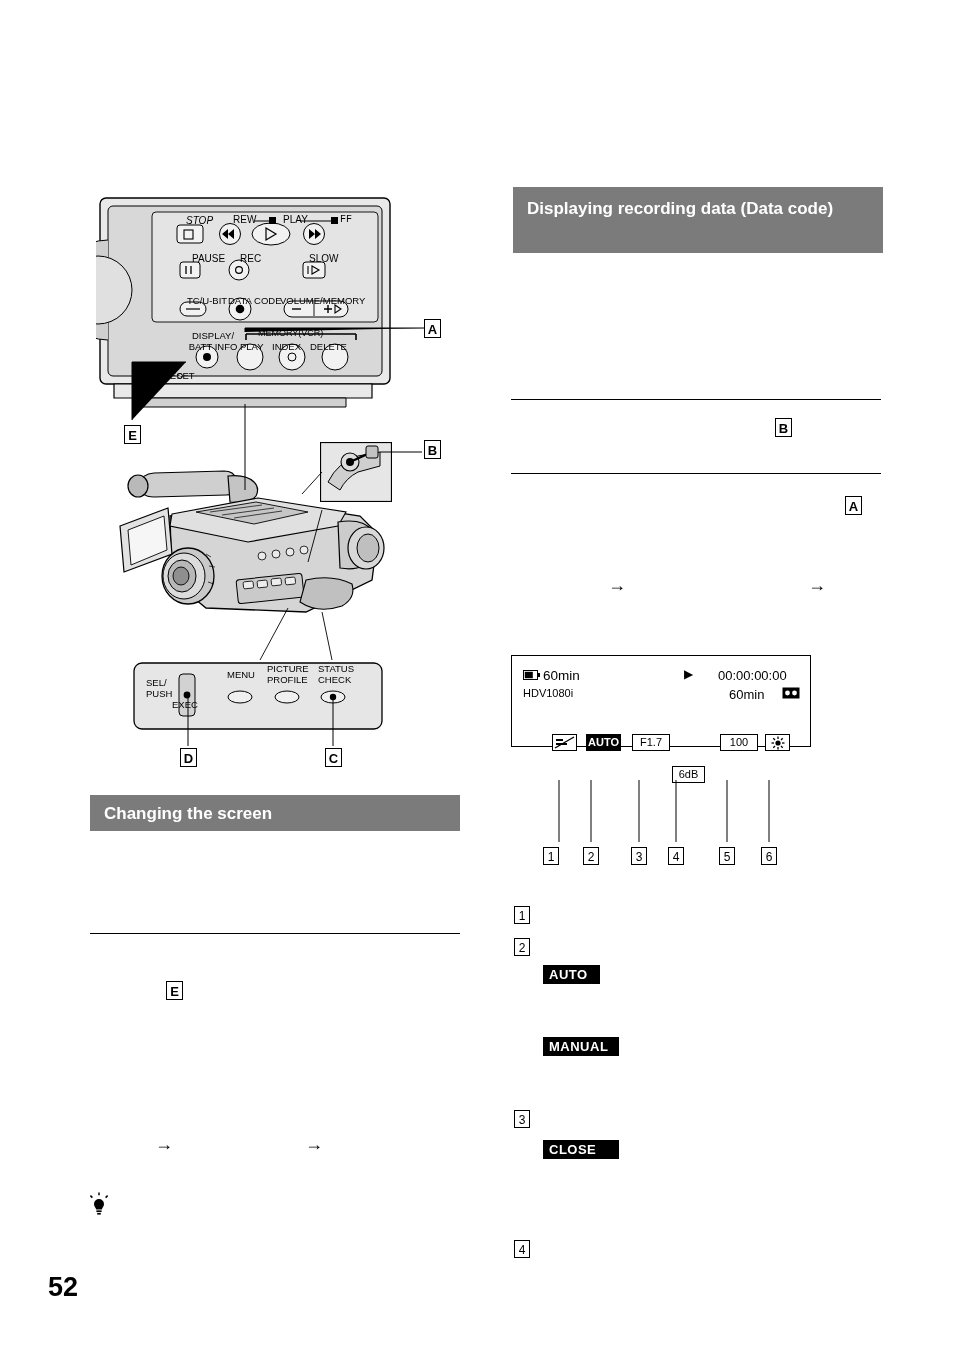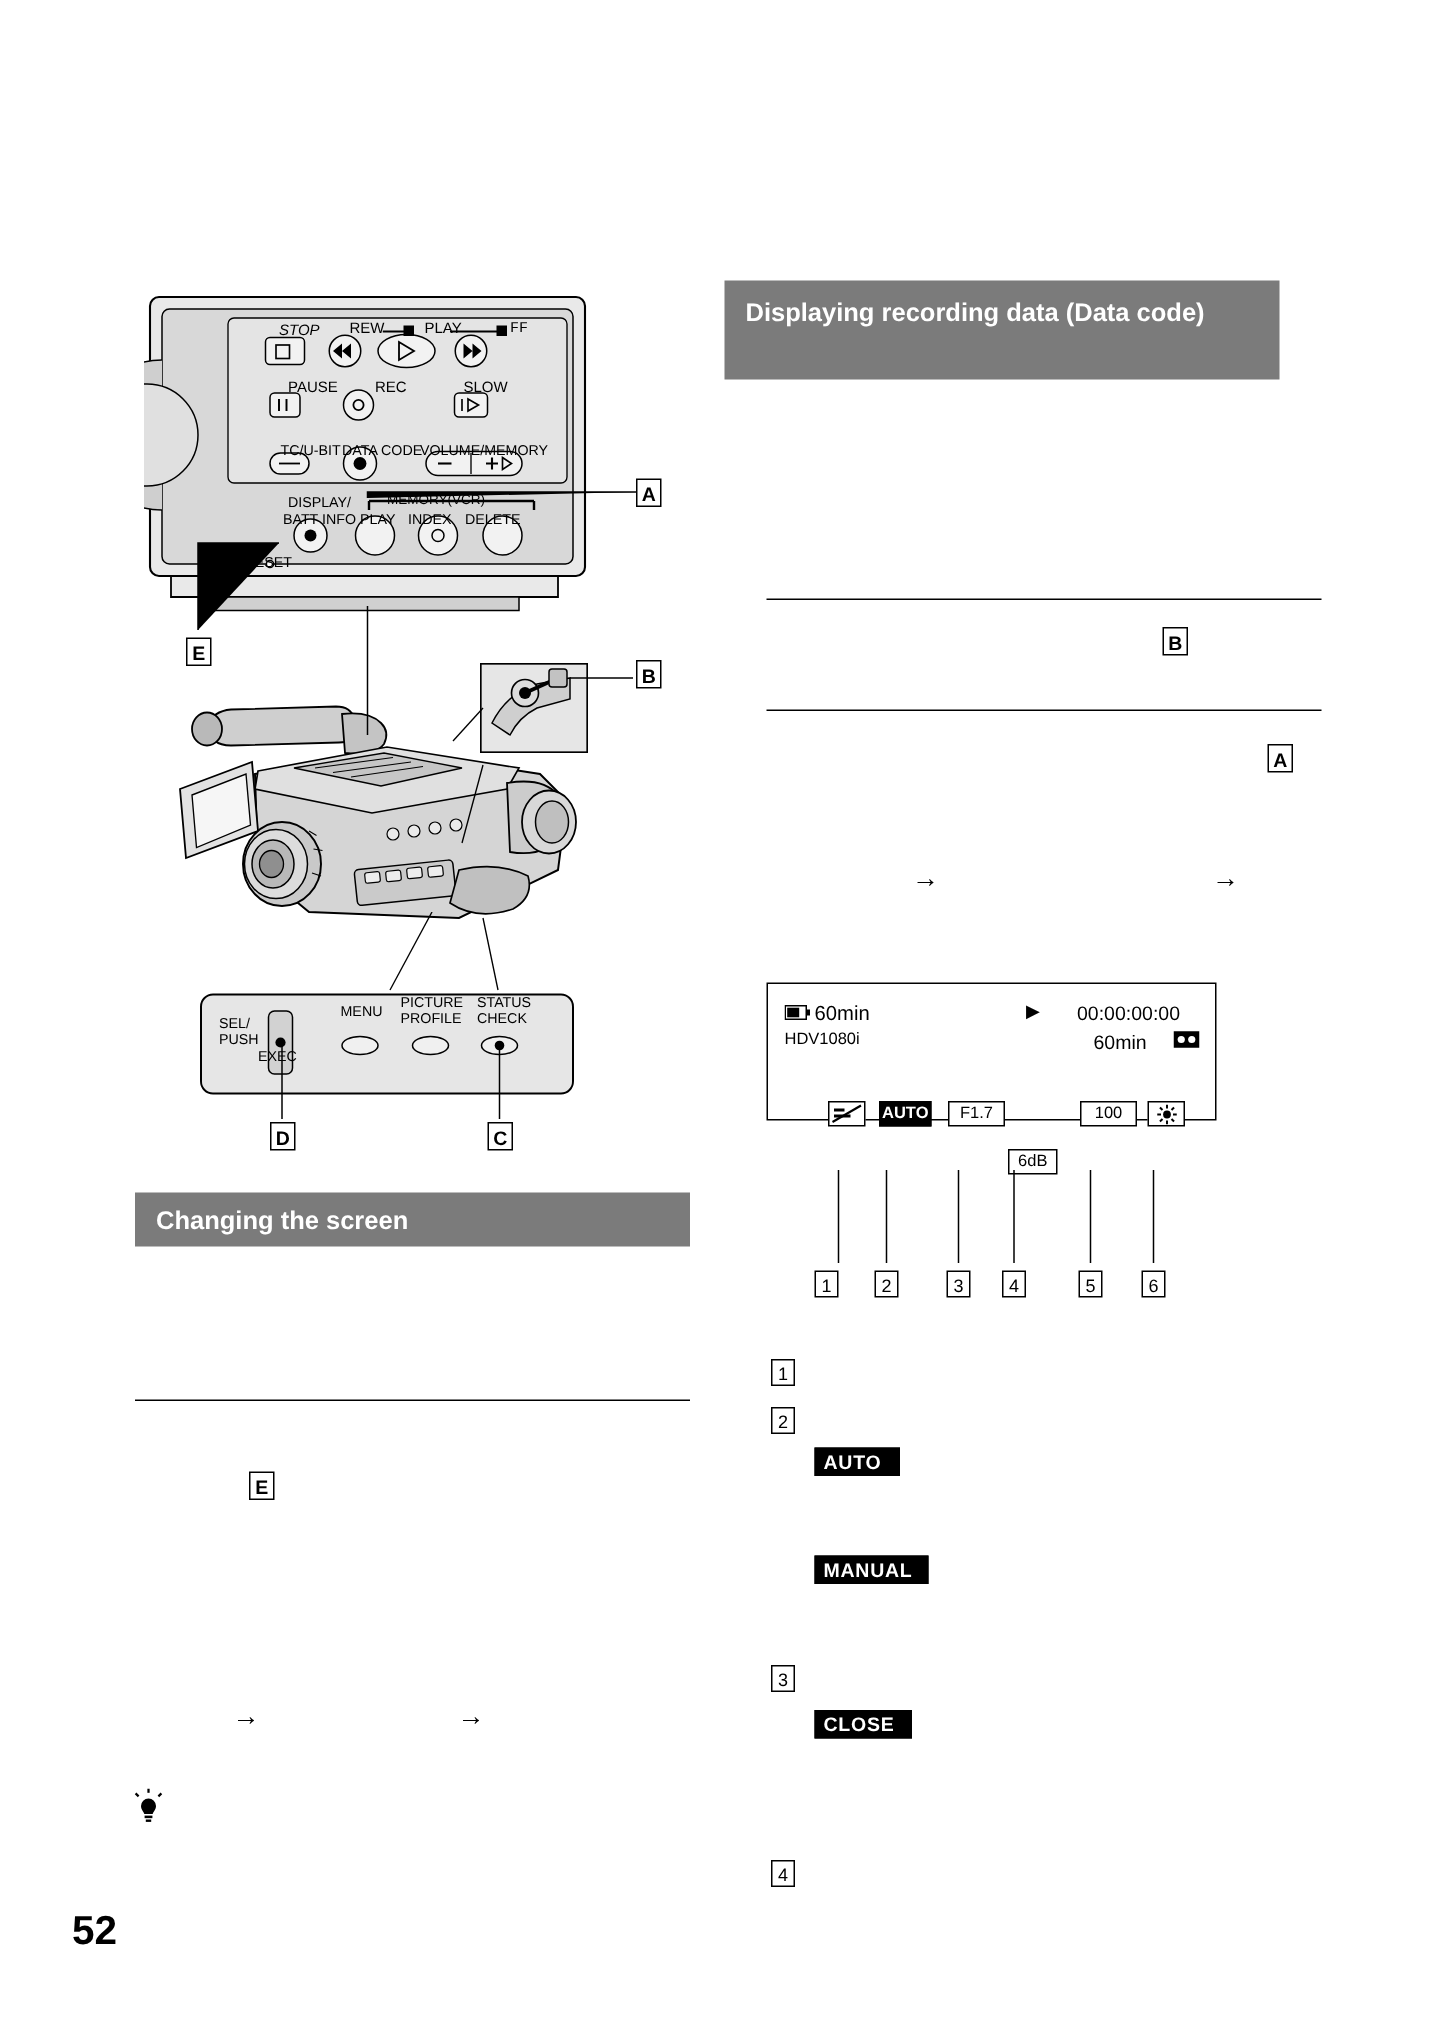--- a/index.html
+++ b/index.html
@@ -35,21 +35,21 @@
     position: absolute;
     background: #7b7b7b;
     color: #ffffff;
     font-weight: bold;
     font-size: 17px;
     line-height: 1.45;
     padding: 10px 14px 11px 14px;
     box-sizing: border-box;
   }
   #sec-data-code {
-    left: 483px;
+    left: 513px;
     top: 187px;
     width: 370px;
     height: 66px;
   }
   #sec-changing-screen {
     left: 90px;
     top: 795px;
     width: 370px;
     height: 36px;
     padding-top: 7px;
@@ -239,21 +239,21 @@
   <div class="numbox" style="left:631px; top:847px;">3</div>
   <div class="numbox" style="left:668px; top:847px;">4</div>
   <div class="numbox" style="left:719px; top:847px;">5</div>
   <div class="numbox" style="left:761px; top:847px;">6</div>
 
   <div class="numbox" style="left:514px; top:906px;">1</div>
   <div class="numbox" style="left:514px; top:938px;">2</div>
   <div class="inline-chip" style="left:543px; top:965px; width:57px;">AUTO</div>
   <div class="inline-chip" style="left:543px; top:1037px; width:76px;">MANUAL</div>
   <div class="numbox" style="left:514px; top:1110px;">3</div>
-  <div class="inline-chip" style="left:543px; top:1140px; width:65px;">CLOSE</div>
+  <div class="inline-chip" style="left:543px; top:1140px; width:76px;">CLOSE</div>
   <div class="numbox" style="left:514px; top:1240px;">4</div>
 
   <svg class="illus" style="left:96px; top:194px;" width="310" height="220" viewBox="0 0 310 220">
 
     <rect x="4" y="4" width="290" height="186" rx="6" fill="#e9e9e9" stroke="#000" stroke-width="1.4"></rect>
     <rect x="12" y="12" width="274" height="170" rx="5" fill="#d8d8d8" stroke="#000" stroke-width="1"></rect>
 
     <path d="M18 190 h258 v14 h-258 z" fill="#e9e9e9" stroke="#000" stroke-width="1.2"></path>
     <path d="M40 204 h210 v9 h-210 z" fill="#d0d0d0" stroke="#000" stroke-width="1"></path>
 
@@ -312,21 +312,21 @@
   <div style="position:absolute; left:233px; top:214px; font-size:10px;">REW</div>
   <div style="position:absolute; left:283px; top:214px; font-size:10px;">PLAY</div>
   <div style="position:absolute; left:340px; top:214px; font-size:10px;font-family:Liberation Mono, monospace;">FF</div>
   <svg class="illus" style="left:255px; top:216px;" width="90" height="10">
     <path d="M0 5 h15 M45 5 h32" stroke="#000" stroke-width="1.2"></path>
     <rect x="14" y="1" width="7" height="7" fill="#000"></rect>
     <rect x="76" y="1" width="7" height="7" fill="#000"></rect>
   </svg>
 
   <div style="position:absolute; left:192px; top:253px; font-size:10px;">PAUSE</div>
-  <div style="position:absolute; left:250px; top:253px; font-size:10px;text-align:right;">REC</div>
+  <div style="position:absolute; left:240px; top:253px; font-size:10px;text-align:right;">REC</div>
   <div style="position:absolute; left:309px; top:253px; font-size:10px;">SLOW</div>
 
   <div style="position:absolute; left:187px; top:295px; font-size:9.5px;">TC/U-BIT</div>
   <div style="position:absolute; left:228px; top:295px; font-size:9.5px;">DATA CODE</div>
   <div style="position:absolute; left:280px; top:295px; font-size:9.5px;">VOLUME/MEMORY</div>
 
   <div style="position:absolute; left:183px; top:330px; font-size:9.5px; text-align:center; width:60px;">DISPLAY/</div>
   <div style="position:absolute; left:183px; top:341px; font-size:9.5px; text-align:center; width:60px;">BATT INFO</div>
   <div style="position:absolute; left:258px; top:328px; font-size:9px;">MEMORY(VCR)</div>
   <div style="position:absolute; left:240px; top:341px; font-size:9.5px;">PLAY</div>

